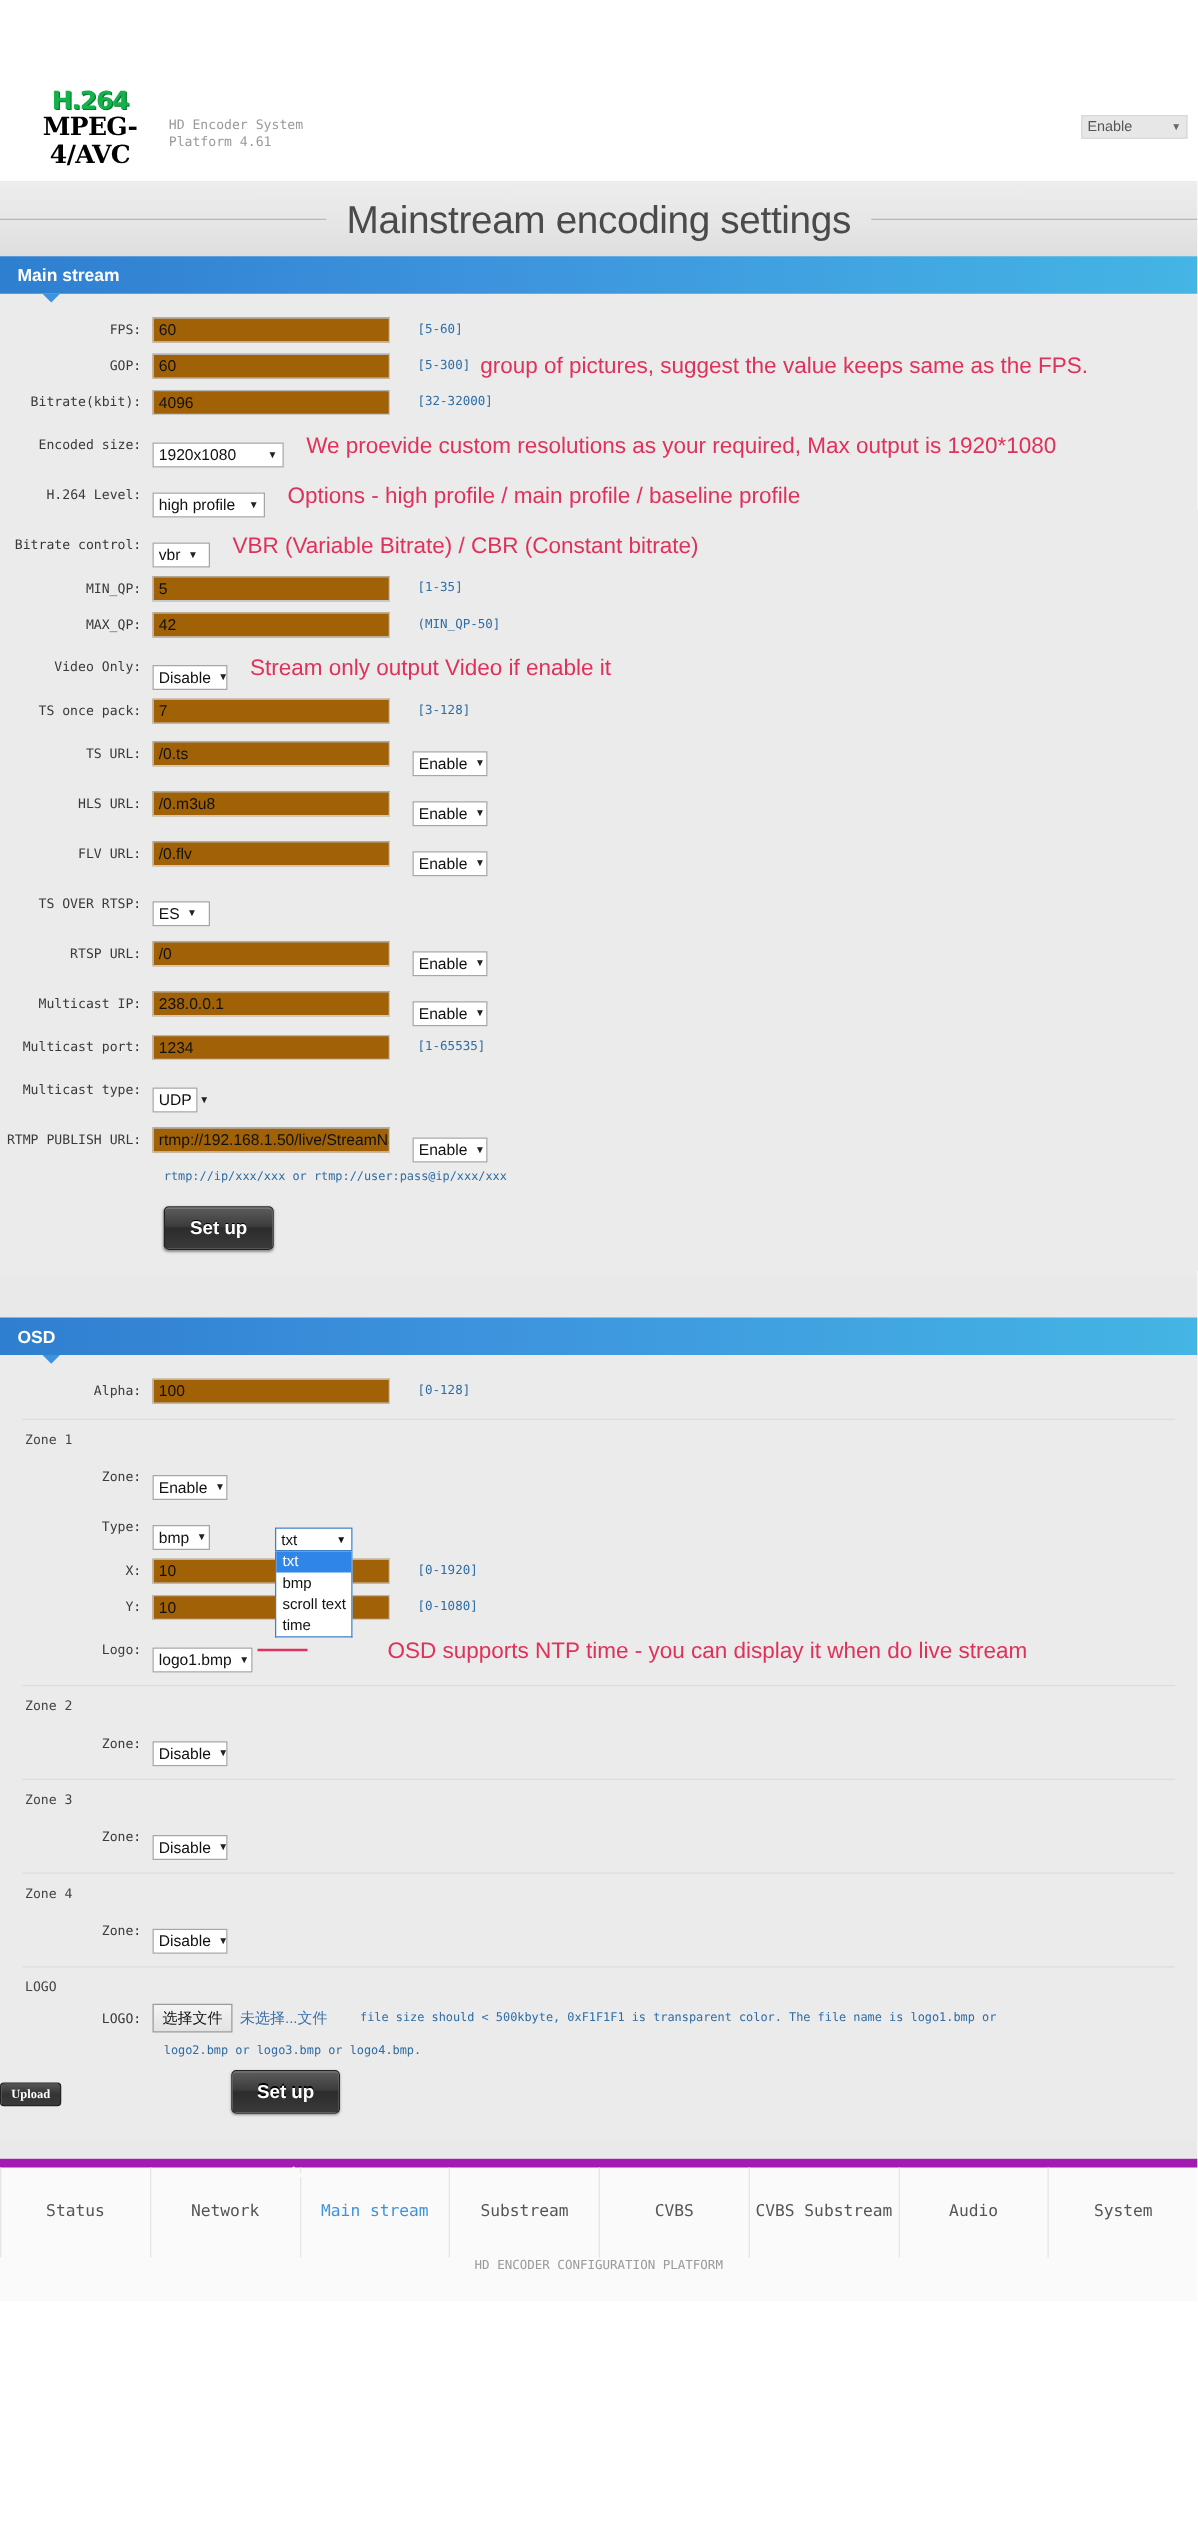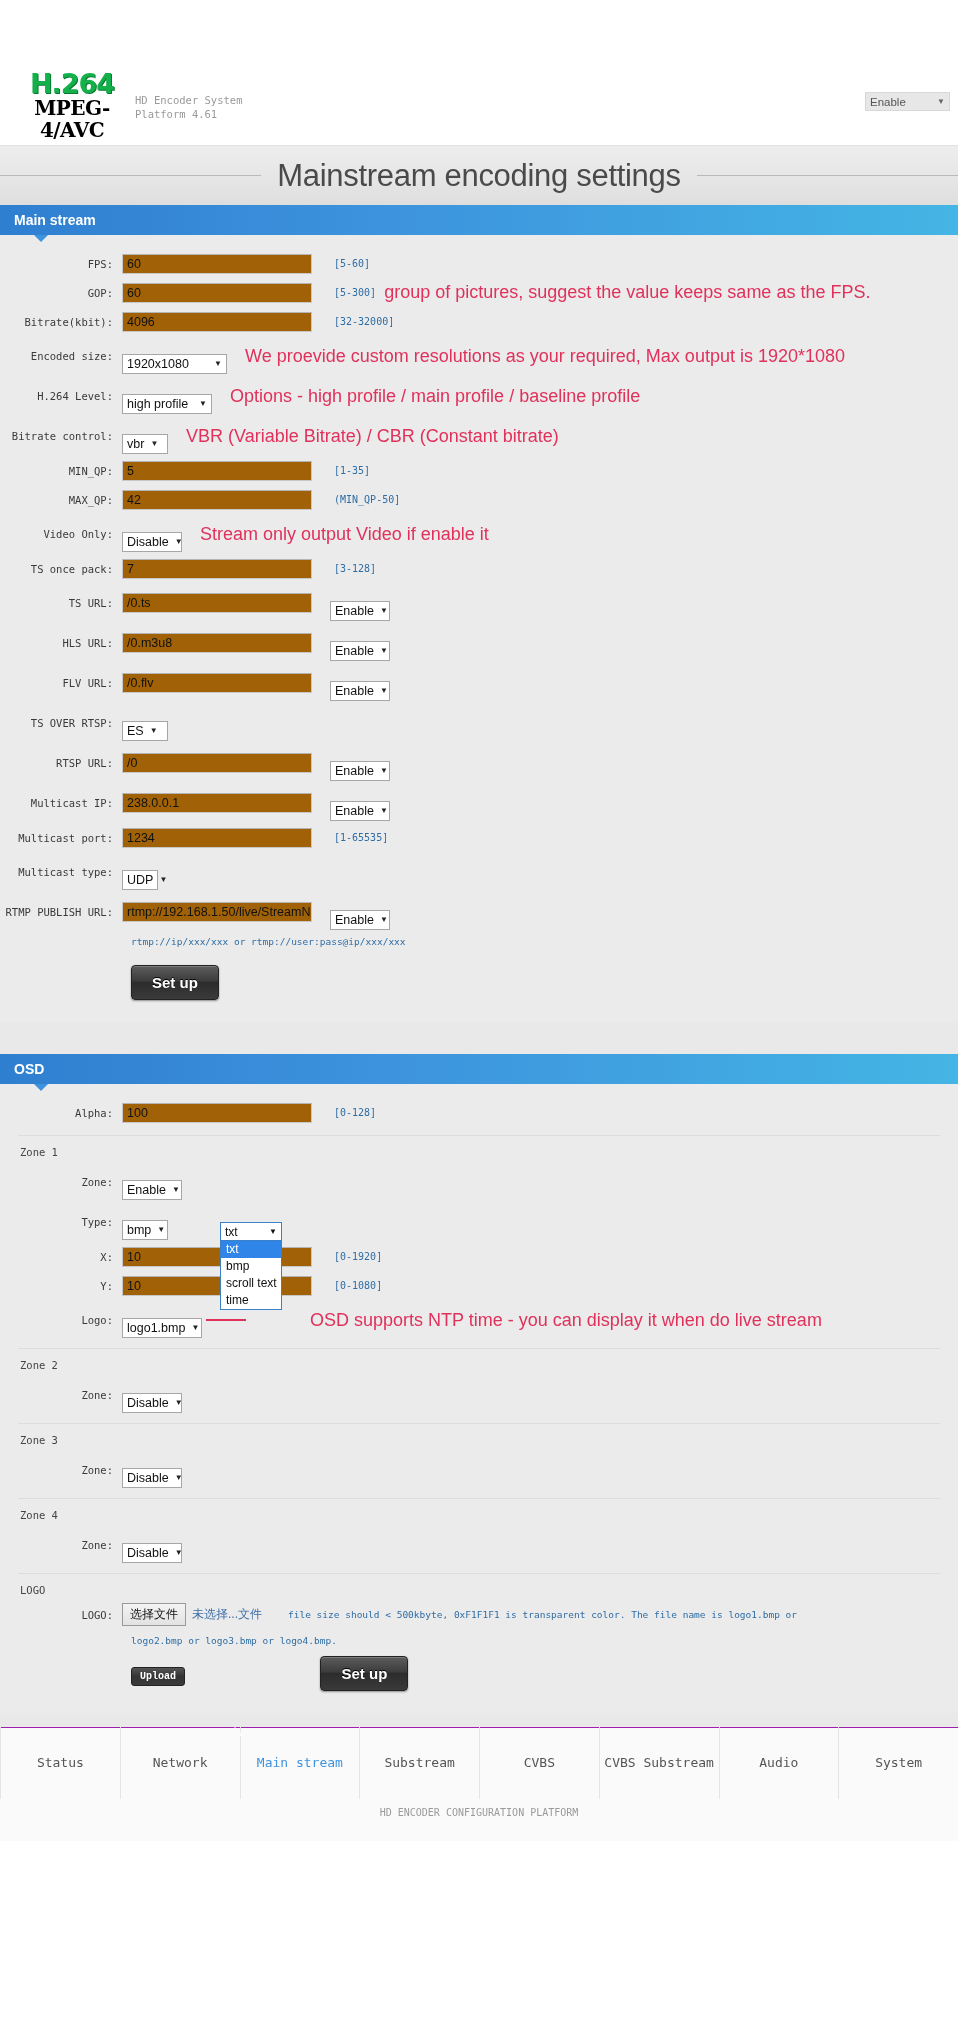--- a/index.html
+++ b/index.html
@@ -21,21 +21,21 @@
   .logo-block {
     position: absolute;
     left: 12px;
     top: 70px;
     width: 120px;
     text-align: center;
   }
   .logo-h264 {
     font-family: "DejaVu Sans", sans-serif;
     font-weight: bold;
-    font-size: 27px;
+    font-size: 20px;
     color: #14b14b;
     letter-spacing: -1px;
     line-height: 1;
     text-shadow: 1px 1px 0 #0a7a33;
   }
   .logo-mpeg {
     font-family: "DejaVu Serif", serif;
     font-weight: bold;
     font-size: 20px;
     color: #000;
@@ -213,29 +213,28 @@
     border: 1px solid #222;
     border-radius: 4px;
     color: #fff;
     font-size: 15px;
     font-weight: bold;
     text-shadow: 0 -1px 0 #000;
     box-shadow: 0 1px 2px rgba(0,0,0,.4), inset 0 1px 0 rgba(255,255,255,.2);
     cursor: pointer;
   }
   .btn-upload {
-    margin-left: 131px;
     margin-top: 10px;
     display: inline-block;
     padding: 3px 8px;
     background: linear-gradient(to bottom, #555 0%, #333 50%, #3a3a3a 100%);
     border: 1px solid #222;
     border-radius: 3px;
     color: #fff;
-    font-family: Liberation Mono, monospace;
+    font-family: Liberation Serif, serif;
     font-size: 10px;
     font-weight: bold;
     cursor: pointer;
   }
   .panel-gap { height: 32px; background: #e9e9e9; }
 
   
   .zone-title {
     font-family: "DejaVu Sans Mono", monospace;
     font-size: 10.5px;
@@ -317,23 +316,23 @@
     color: #2e6da4;
     margin-left: 131px;
     margin-top: 8px;
   }
 
   
   .navbar {
     position: relative;
     height: 72px;
     background: #fafafa;
-    border-top: 1px solid #a21caf;
+    border-top: 7px solid #a21caf;
     display: flex;
-    align-items: flex-end;
+    align-items: flex-start;
   }
   .navbar .notch-up {
     position: absolute;
     left: 226px;
     top: -1px;
     width: 0; height: 0;
     border-left: 9px solid transparent;
     border-right: 9px solid transparent;
     border-bottom: 9px solid #fafafa;
   }

